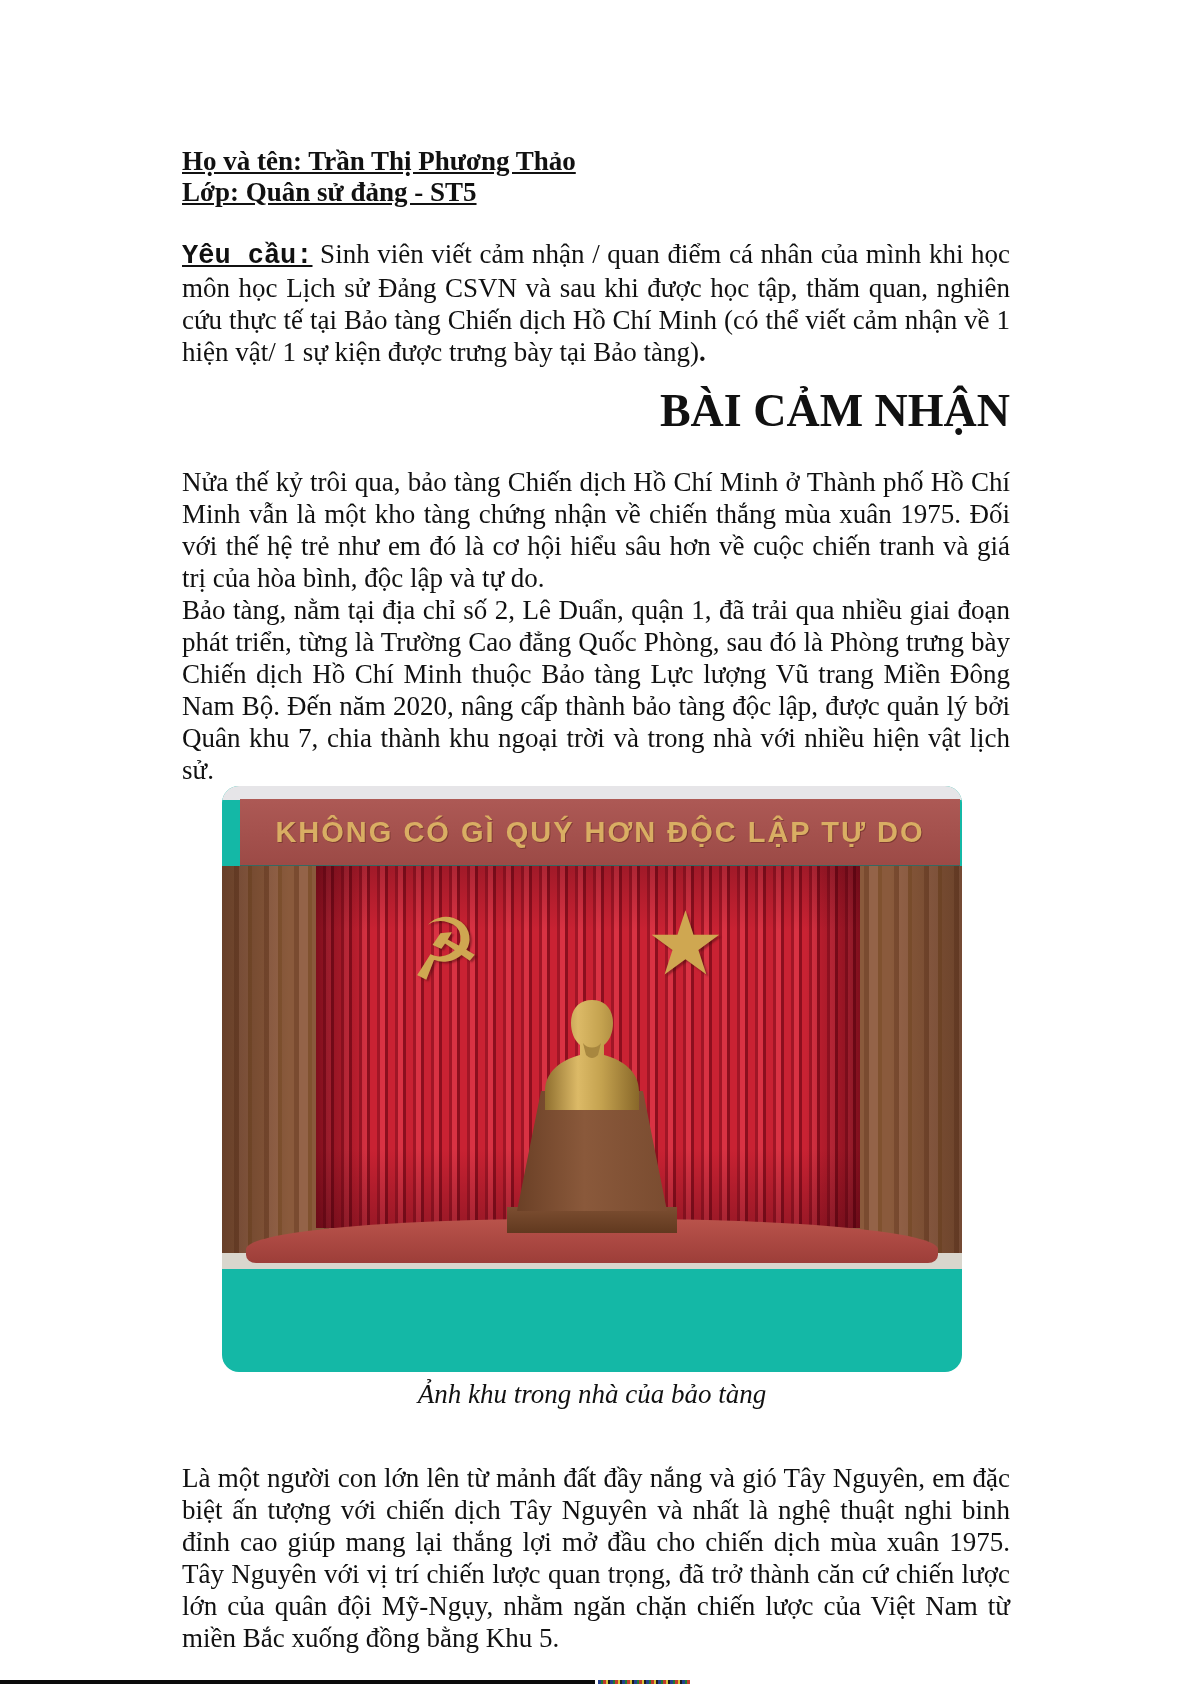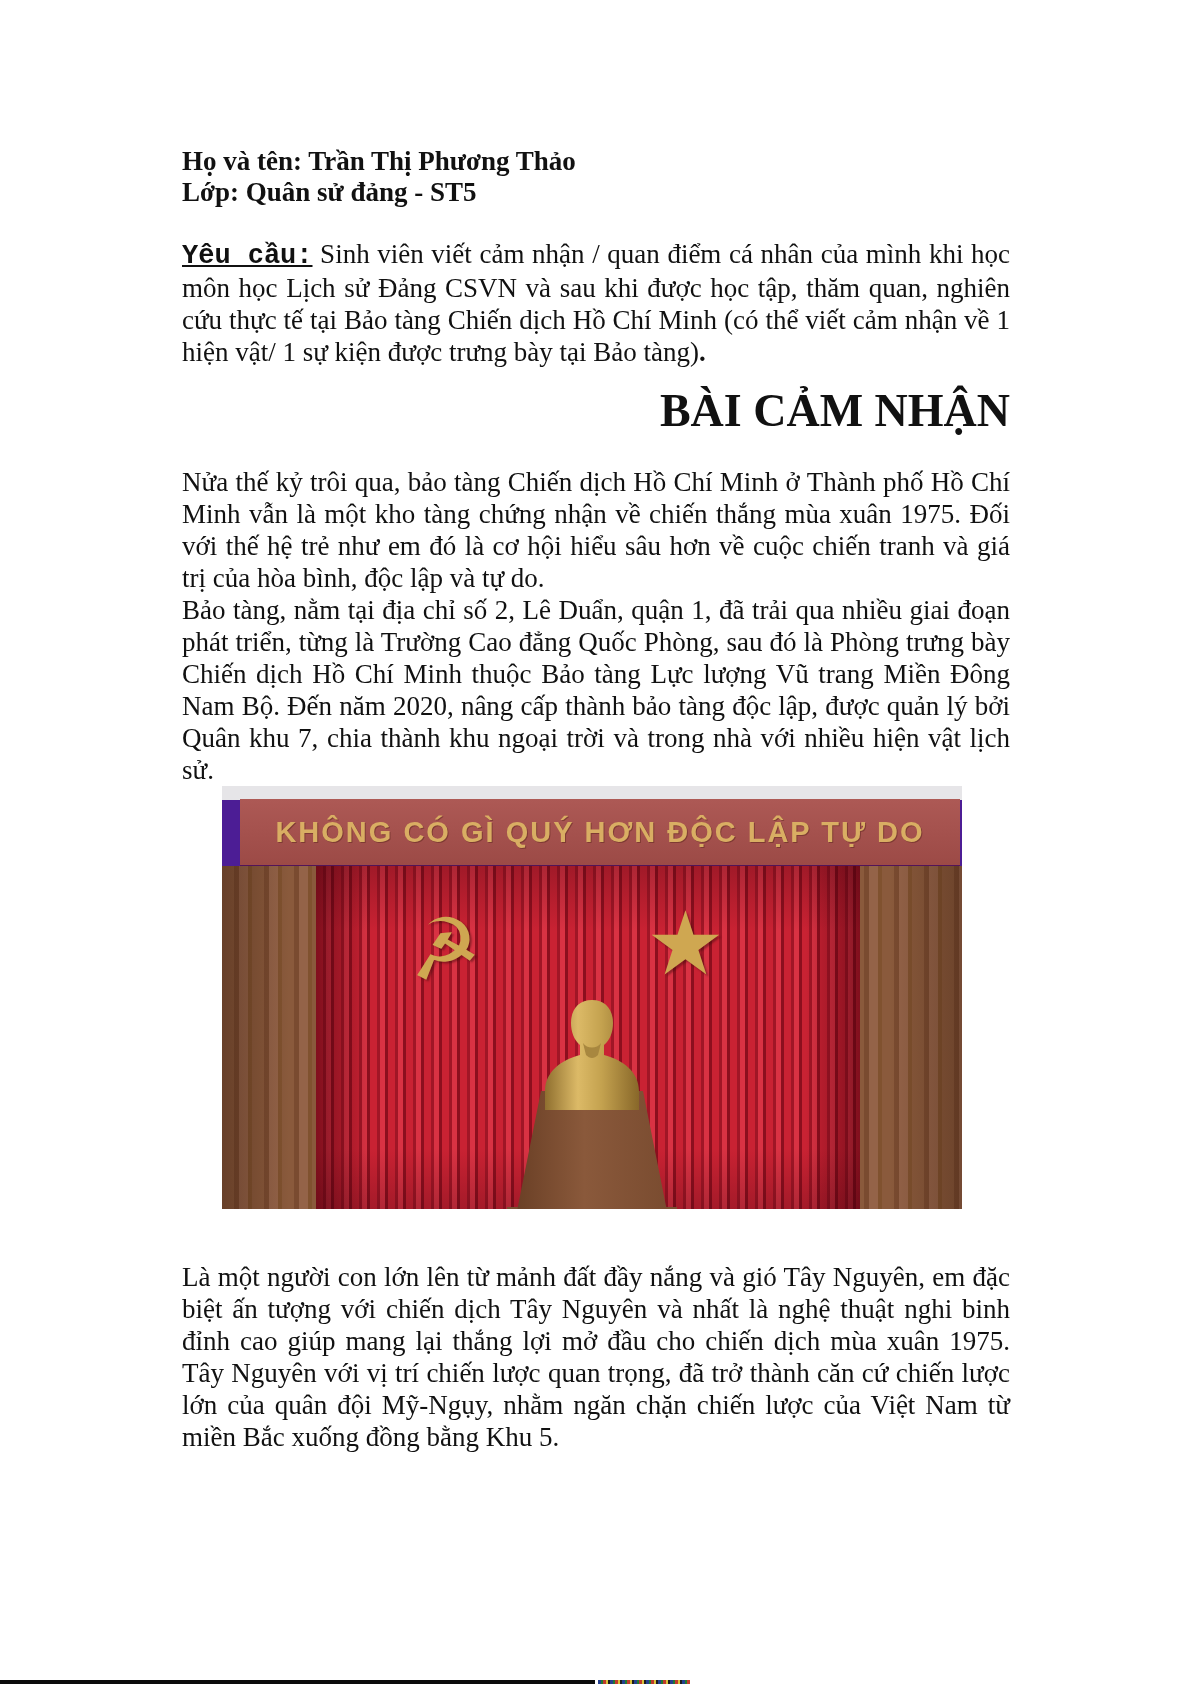--- a/index.html
+++ b/index.html
@@ -12,39 +12,40 @@
     color:#111111;
   }
   .content{
     position:absolute;
     left:182px;top:0;
     width:828px;
     padding-top:146px;
     font-size:27px;
     line-height:32px;
   }
-  .hdr{font-weight:bold;line-height:31px;}
+  .hdr{font-weight:bold;line-height:31px;text-decoration:underline;}
   .req{margin:30px 0 0 0;text-align:justify;}
   .req-label{font-weight:bold;text-decoration:underline;font-family:Liberation Mono, monospace;}
   .req-period{font-weight:bold;}
   .title{
     margin:16px 0 28px 0;
     text-align:right;
     font-size:46px;
     line-height:54px;
     font-weight:bold;
   }
   .para{margin:0;text-align:justify;}
   .para-last{margin-top:52px;}
 
   
   .photo-fig{margin:0 0 0 40px;width:740px;}
   .photo{
-    position:relative;width:740px;height:423px;overflow:hidden;
-    background:#4c1d95;
+    position:relative;width:740px;height:586px;overflow:hidden;
+    background:#14b8a6;
+    border-radius:17px;
   }
   .p-wall{position:absolute;left:0;top:0;width:100%;height:14px;background:#e6e5e8;}
   .p-banner{
     position:absolute;left:18px;right:2px;top:13px;height:66px;
     background:linear-gradient(#ad5955,#9c4a46);
     display:flex;align-items:center;justify-content:center;
     box-shadow:0 4px 0 rgba(90,10,16,.45);
   }
   .p-banner-text{
     font-family:"Liberation Sans",sans-serif;
@@ -145,20 +146,21 @@
                 <stop offset="0.35" stop-color="#dcba67"></stop>
                 <stop offset="0.6" stop-color="#c4a24f"></stop>
                 <stop offset="1" stop-color="#886729"></stop>
               </linearGradient>
             </defs>
             <path fill="url(#goldg)" d="M60 2 C73 2 81 11 81 25 C81 34 78 42 72 47 L72 57 C91 62 107 74 107 93 L107 112 L13 112 L13 93 C13 74 29 62 48 57 L48 47 C42 42 39 34 39 25 C39 11 47 2 60 2 Z"></path>
             <path fill="#a8873f" d="M51 45 C55 51 65 51 69 45 L66 57 C62 61 58 61 54 57 Z"></path>
           </svg>
         </div>
       </div>
+      <figcaption class="caption">Ảnh khu trong nhà của bảo tàng</figcaption>
     </figure>
 
     <p class="para para-last">Là một người con lớn lên từ mảnh đất đầy nắng và gió Tây Nguyên, em đặc biệt ấn tượng với chiến dịch Tây Nguyên và nhất là nghệ thuật nghi binh đỉnh cao giúp mang lại thắng lợi mở đầu cho chiến dịch mùa xuân 1975. Tây Nguyên với vị trí chiến lược quan trọng, đã trở thành căn cứ chiến lược lớn của quân đội Mỹ-Ngụy, nhằm ngăn chặn chiến lược của Việt Nam từ miền Bắc xuống đồng bằng Khu 5.</p>
   </div>
 
   <div class="artifact-black"></div>
   <div class="artifact-color"></div>
 </div>
 
 </body></html>

